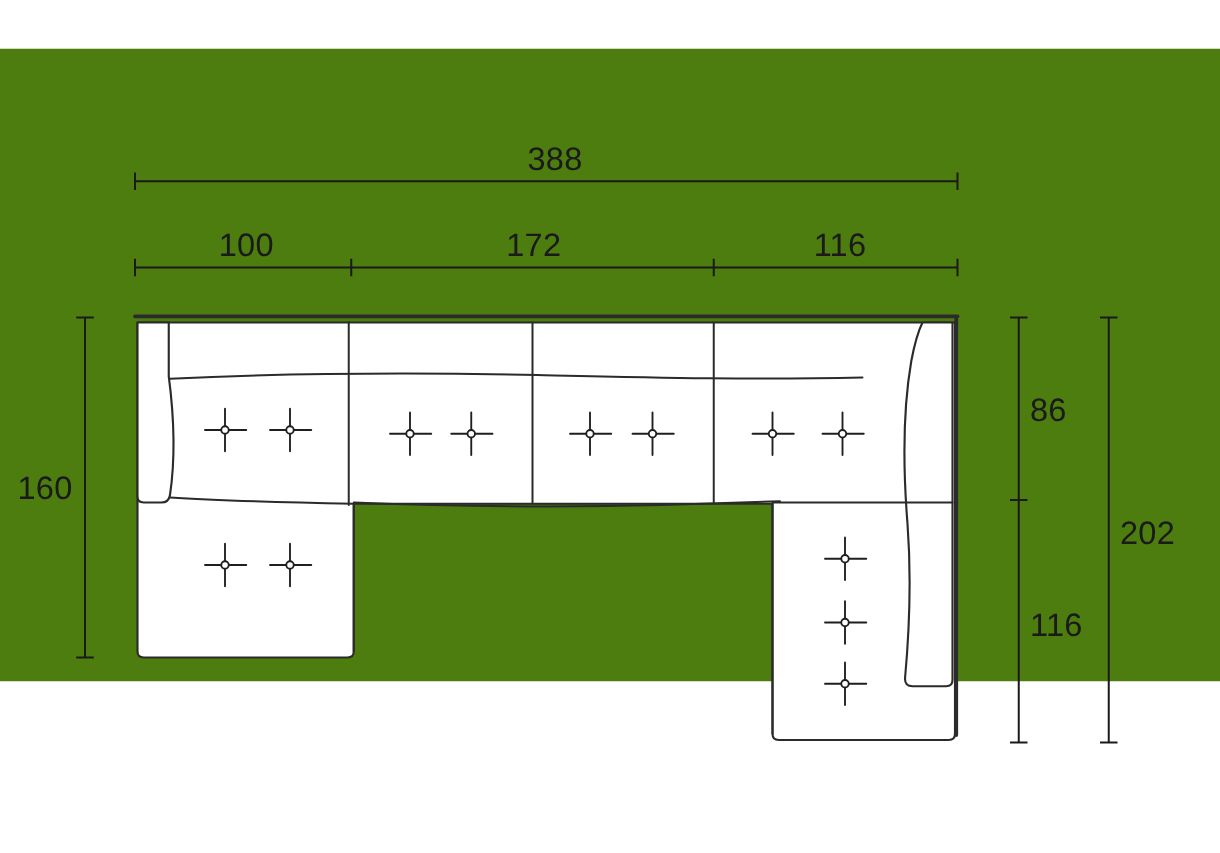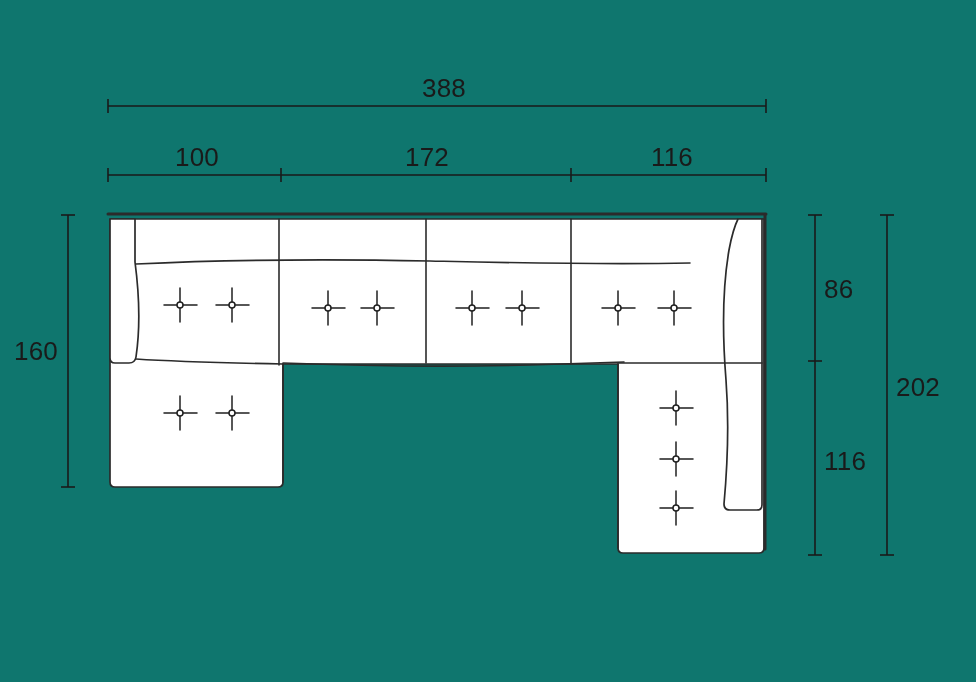--- a/index.html
+++ b/index.html
@@ -9,22 +9,23 @@
   }
   body {
     width: 976px;
     height: 682px;
     font-family: "Liberation Sans", sans-serif;
     overflow: hidden;
   }
   #drawing-root {
     position: relative;
     width: 976px;
-    height: 682px;
-    background: #0f766e;
+    height: 506px;
+    background: #4d7c0f;
+    margin-top: 39px;
   }
   svg#sofa-svg {
     display: block;
     width: 976px;
     height: 682px;
   }
   .dim-label {
     font-family: "Liberation Sans", sans-serif;
     font-size: 26px;
     fill: #1a1a1a;

